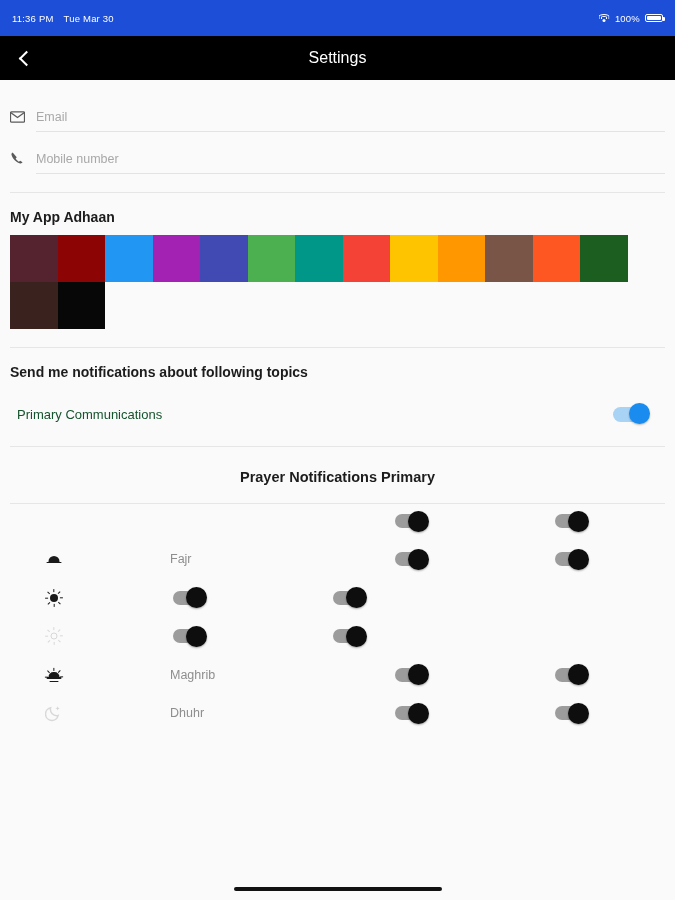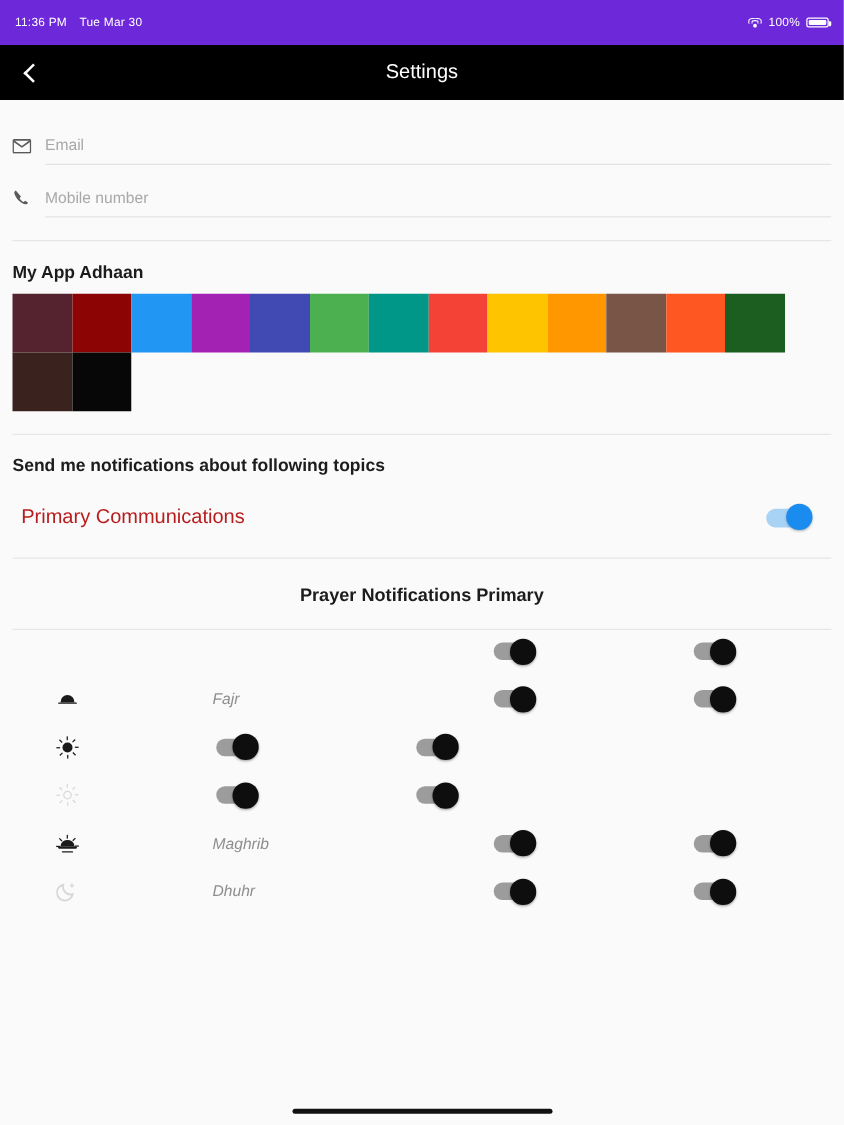--- a/index.html
+++ b/index.html
@@ -8,21 +8,21 @@
     font-family:"Liberation Sans", sans-serif;
     background:#fafafa;
     color:#222;
     -webkit-font-smoothing:antialiased;
     overflow:hidden;
   }
   .screen { position:relative; width:675px; height:900px; background:#fafafa; }
 
   
   .statusbar {
-    height:18px; background:#6d28d9; color:#fff;
+    height:18px; background:#1d4ed8; color:#fff;
     display:flex; align-items:center; justify-content:space-between;
     padding:18px 12px; font-size:9.5px; letter-spacing:.2px;
   }
   .sb-left { display:flex; align-items:center; gap:10px; }
   .sb-right { display:flex; align-items:center; gap:5px; }
   .wifi-ico { display:inline-block; width:11px; height:9px; position:relative; }
   .wifi-ico i {
     position:absolute; left:50%; transform:translateX(-50%);
     border:1.2px solid #fff; border-bottom:none; border-radius:50% 50% 0 0;
   }
@@ -70,21 +70,21 @@
   .swatch-wrap { padding:0 10px; }
   .swatch-grid { display:flex; flex-wrap:wrap; width:618px; }
   .swatch { width:47.5px; height:47px; cursor:pointer; }
 
   
   .divider { height:1px; background:#e6e6e6; margin:18px 10px 0 10px; }
   .topic-row {
     display:flex; align-items:center; justify-content:space-between;
     padding:10px 10px 0 10px; height:38px;
   }
-  .topic-label { font-size:16px; color:#b91c1c; padding-left:7px; }
+  .topic-label { font-size:13px; color:#14532d; padding-left:7px; }
   .sw-blue {
     width:34px; height:15px; border-radius:8px; background:#a9d3f5;
     position:relative; cursor:pointer; margin-right:18px;
   }
   .sw-blue .knob {
     position:absolute; right:-3px; top:-3.5px; width:21px; height:21px;
     border-radius:50%; background:#1a8cf0; box-shadow:0 1px 2px rgba(0,0,0,.28);
   }
 
   
@@ -99,21 +99,21 @@
   .master-row { display:flex; padding-top:10px; }
   .sw-cell { width:160px; display:flex; justify-content:center; }
   .sw-dark {
     width:30px; height:14px; border-radius:7px; background:#9c9c9c;
     position:relative; cursor:pointer;
   }
   .sw-dark .knob {
     position:absolute; right:-4px; top:-3.5px; width:21px; height:21px;
     border-radius:50%; background:#0e0e0e; box-shadow:0 1px 2px rgba(0,0,0,.35);
   }
-  .prayer-row { display:flex; align-items:center; height:38.5px;font-style:italic; }
+  .prayer-row { display:flex; align-items:center; height:38.5px; }
   .p-ico { width:108px; display:flex; justify-content:center; align-items:center; }
   .p-name { width:222px; font-size:12.5px; color:#8e8e8e; padding-left:62px; }
 
   
   .ic { position:relative; width:18px; height:18px; }
   .sun-core { position:absolute; left:50%; top:50%; transform:translate(-50%,-50%);
               border-radius:50%; }
   .ray { position:absolute; left:50%; top:50%; background:currentColor; }
   .half { position:absolute; left:50%; transform:translateX(-50%);
           border-radius:9px 9px 0 0; }

